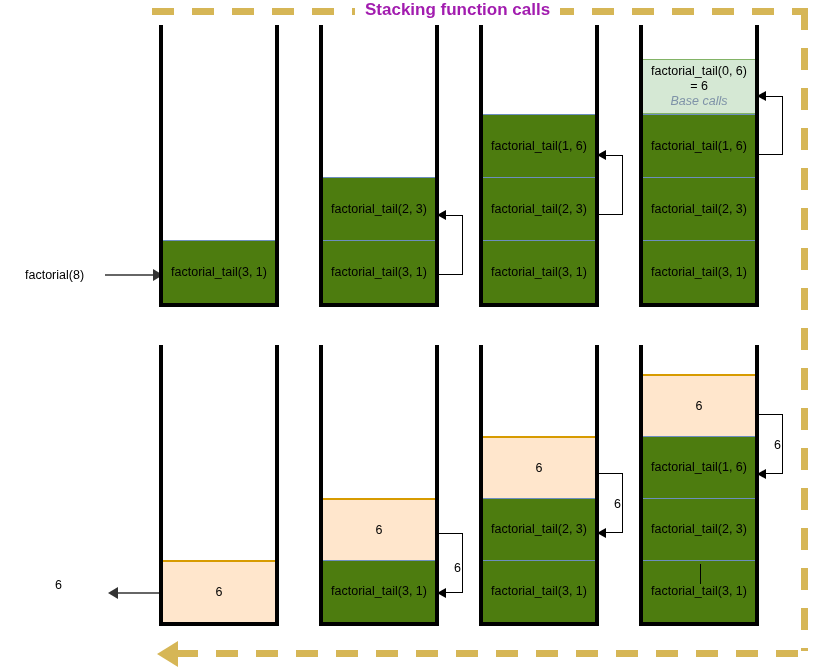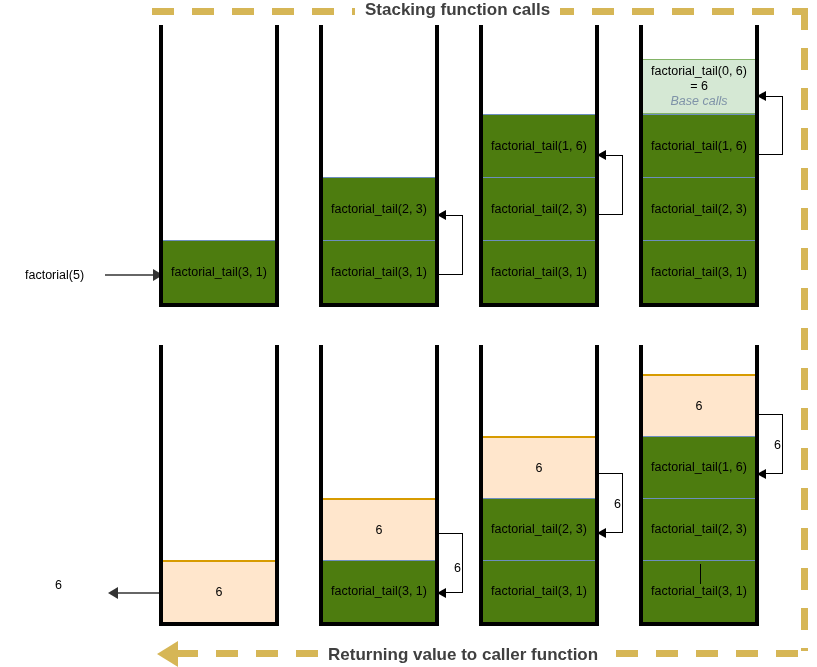--- a/index.html
+++ b/index.html
@@ -33,21 +33,21 @@
     width: 7px;
     background-image: repeating-linear-gradient(
       to bottom,
       #d6b656 0px, #d6b656 22px,
       rgba(0,0,0,0) 22px, rgba(0,0,0,0) 40px);
   }
   .banner-label {
     position: absolute;
     font-size: 17px;
     font-weight: bold;
-    color: #404040;
+    color: #a21caf;
     background: #ffffff;
     padding: 0 10px;
     white-space: nowrap;
     line-height: 20px;
   }
   .big-arrow-left {
     position: absolute;
     width: 0; height: 0;
     border-top: 13px solid transparent;
     border-bottom: 13px solid transparent;
@@ -154,23 +154,22 @@
 <body>
 
 <div id="canvas">
 
   <div class="dash-h" style="left:152px; top:8px; width:656px;"></div>
   <div class="dash-v" style="left:801px; top:8px; height:643px;"></div>
   <div class="dash-h" style="left:176px; top:650px; width:632px;"></div>
   <div class="big-arrow-left" style="left:157px; top:641px;"></div>
 
   <div class="banner-label" style="left:355px; top:0px;">Stacking function calls</div>
-  <div class="banner-label" style="left:318px; top:645px;">Returning value to caller function</div>
-
-  <div class="side-label" style="left:25px; top:268px;">factorial(5)</div>
+
+  <div class="side-label" style="left:25px; top:268px;">factorial(8)</div>
   <div class="gline" style="left:105px; top:274px; width:50px;"></div>
   <div class="garrow-right" style="left:153px; top:269px;"></div>
 
   <div class="stack" style="left:159px; top:25px; width:120px; height:282px;">
     <div class="cell blue" style="bottom:0px; height:63px;">
       <div>factorial_tail(3, 1)</div>
     </div>
   </div>
 
   <div class="stack" style="left:319px; top:25px; width:120px; height:282px;">

